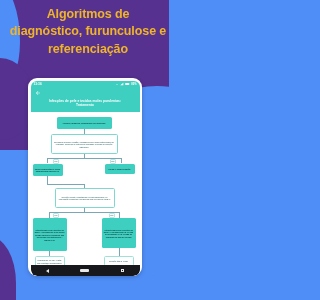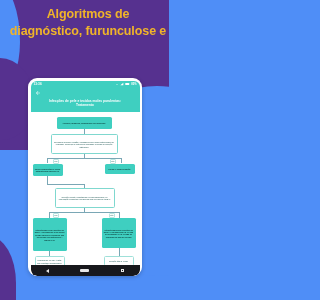--- a/index.html
+++ b/index.html
@@ -128,20 +128,21 @@
   <div class="blue-bottom"></div>
   <div class="blue-right"></div>
   <div class="blue-left"></div>
   <div class="purple-lobe"></div>
   <div class="purple-tail"></div>
 </div>
 
 <div id="headline">
   <div>Algoritmos de</div>
   <div>diagnóstico, furunculose e</div>
+  <div>referenciação</div>
 </div>
 
 <div id="phone">
   <div id="screen">
 
     <div id="statusbar">
       <span>13:36</span>
       <span class="sb-right">
         <svg class="sb-ico" width="4" height="4" viewBox="0 0 12 12">
           <path d="M6 9.2 L4 6.4 A4.4 4.4 0 0 1 8 6.4 Z" fill="#ffffff"></path>

